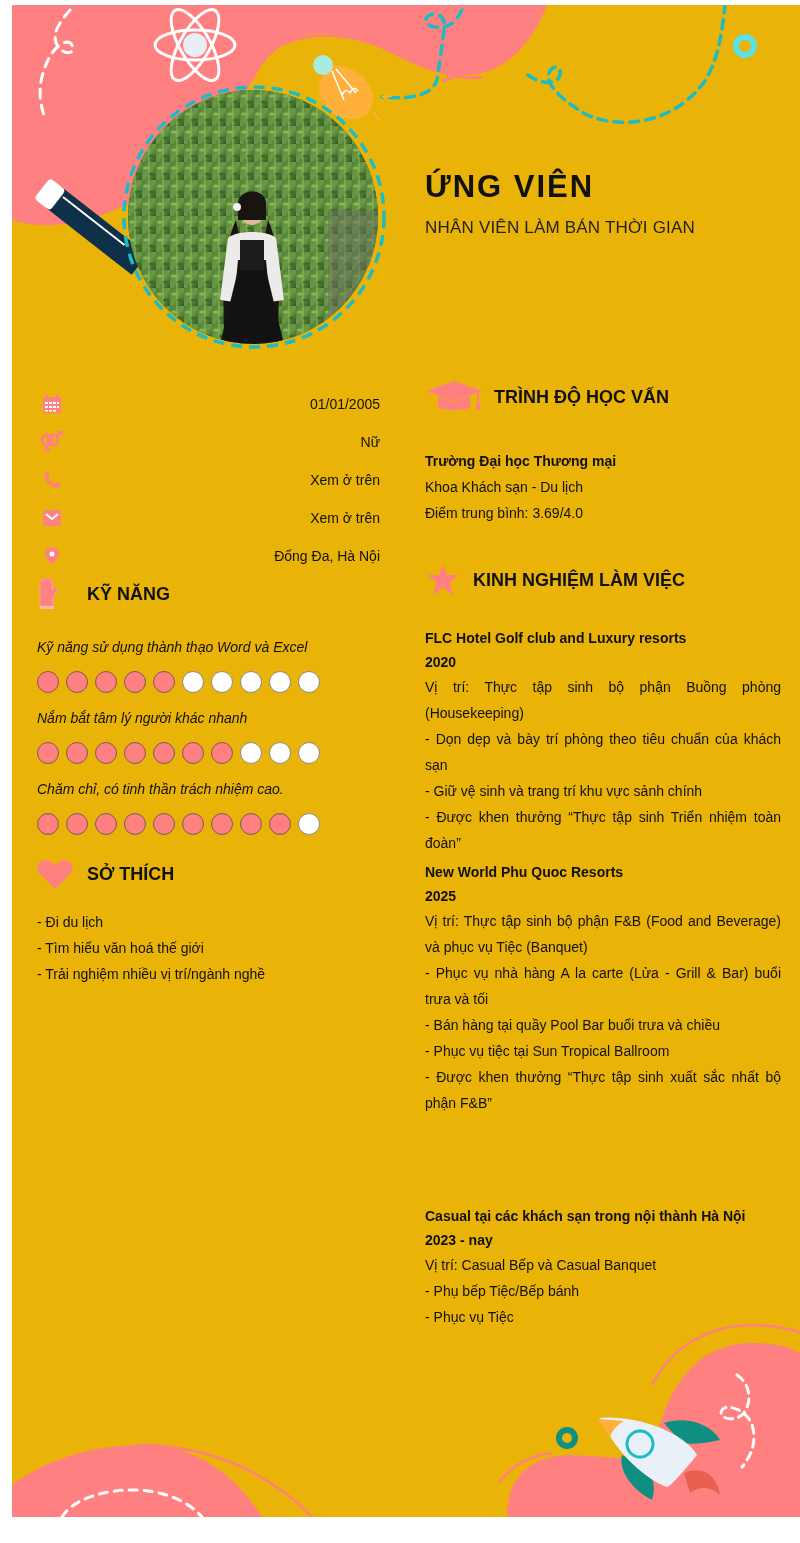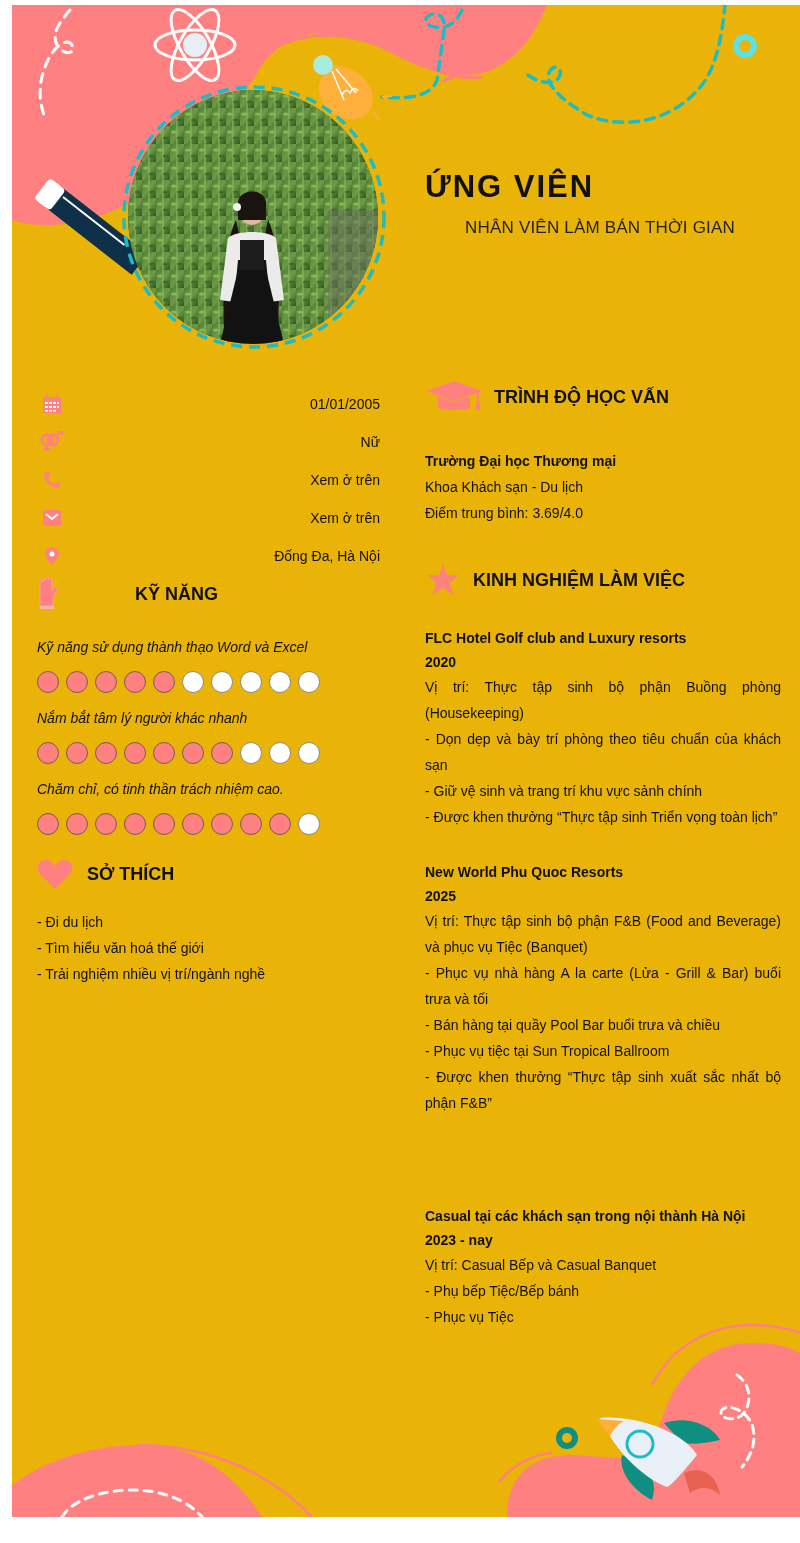--- a/index.html
+++ b/index.html
@@ -6,21 +6,21 @@
   html, body { width: 800px; height: 1543px; background: #ffffff; overflow: hidden; }
   body { font-family: "Liberation Sans", "DejaVu Sans", sans-serif; color: #111; position: relative; }
   .page { position: absolute; left: 12px; top: 5px; width: 794px; height: 1512px; background: #eab308; overflow: hidden; }
   .deco { position: absolute; left: 0; top: 0; pointer-events: none; }
 
   .avatar-wrap { position: absolute; left: 108px; top: 77px; width: 268px; height: 268px; }
   .avatar-ring { position: absolute; inset: 0; border-radius: 50%; }
   .avatar { position: absolute; left: 8px; top: 8px; width: 250px; height: 254px; border-radius: 50%; overflow: hidden; background: #3f6b2e; }
 
   .name { position: absolute; left: 413px; top: 164px; font-size: 31px; font-weight: 700; letter-spacing: 2px; color: #111; }
-  .position { position: absolute; left: 413px; top: 213px; font-size: 17px; color: #222; letter-spacing: 0.2px; margin-left: 40px; }
+  .position { position: absolute; left: 413px; top: 213px; font-size: 17px; color: #222; letter-spacing: 0.2px; }
 
   .info-list { position: absolute; left: 28px; top: 380px; width: 340px; }
   .info-row { display: flex; align-items: center; height: 38px; justify-content: space-between; }
   .info-icon { width: 24px; height: 22px; display: flex; align-items: center; justify-content: center; margin-right: 13px; }
   .info-text { font-size: 14px; color: #111; }
 
   .sec-head { position: absolute; display: flex; align-items: center; }
   .sec-title { font-size: 18px; font-weight: 700; color: #111; }
 
   .skills { position: absolute; left: 25px; top: 630px; width: 340px; font-style: italic; }
@@ -177,21 +177,21 @@
       <span class="info-icon">
         <svg width="14" height="18" viewBox="0 0 14 18">
             <path d="M7 0 C3 0 0 3 0 7 C0 11 7 18 7 18 C7 18 14 11 14 7 C14 3 11 0 7 0 Z" fill="#ff8080"></path>
             <circle cx="7" cy="7" r="2.5" fill="#fff"></circle>
           </svg>
       </span>
       <span class="info-text">Đống Đa, Hà Nội</span>
     </div>
   </div>
 
-  <div class="sec-head" style="left:25px; top:573px;gap:48px;">
+  <div class="sec-head" style="left:25px; top:573px;">
     <span style="width:22px;height:32px;display:inline-block;margin-right:28px;">
       <svg width="22" height="32" viewBox="0 0 22 32">
           <path d="M3 10 L3 4 C3 2 6 2 6 4 L6 2 C6 0 9 0 9 2 L9 1 C9 -1 12 -1 12 1 L12 2 C12 0 15 0 15 2 L15 12 L17 10 C19 8 21 10 20 12 L16 20 L16 28 L3 28 Z" fill="#ff8080" stroke="#ff9f9f" stroke-width="1"></path>
           <rect x="3" y="28" width="14" height="3" fill="#ffb3b3"></rect>
         </svg>
     </span>
     <span class="sec-title">KỸ NĂNG</span>
   </div>
 
   <div class="skills">
@@ -283,21 +283,21 @@
     </span>
     <span class="sec-title">KINH NGHIỆM LÀM VIỆC</span>
   </div>
 
   <div class="exp" style="top:621px;">
     <div class="title">FLC Hotel Golf club and Luxury resorts</div>
     <div class="period">2020</div>
     <div class="desc">Vị trí: Thực tập sinh bộ phận Buồng phòng (Housekeeping)</div>
     <div class="desc">- Dọn dẹp và bày trí phòng theo tiêu chuẩn của khách sạn</div>
     <div class="desc">- Giữ vệ sinh và trang trí khu vực sảnh chính</div>
-    <div class="desc">- Được khen thưởng “Thực tập sinh Triển vọng toàn lịch”</div>
+    <div class="desc">- Được khen thưởng “Thực tập sinh Triển nhiệm toàn đoàn”</div>
   </div>
 
   <div class="exp" style="top:855px;">
     <div class="title">New World Phu Quoc Resorts</div>
     <div class="period">2025</div>
     <div class="desc">Vị trí: Thực tập sinh bộ phận F&amp;B (Food and Beverage) và phục vụ Tiệc (Banquet)</div>
     <div class="desc">- Phục vụ nhà hàng A la carte (Lửa - Grill &amp; Bar) buổi trưa và tối</div>
     <div class="desc">- Bán hàng tại quầy Pool Bar buổi trưa và chiều</div>
     <div class="desc">- Phục vụ tiệc tại Sun Tropical Ballroom</div>
     <div class="desc">- Được khen thưởng “Thực tập sinh xuất sắc nhất bộ phận F&amp;B”</div>

